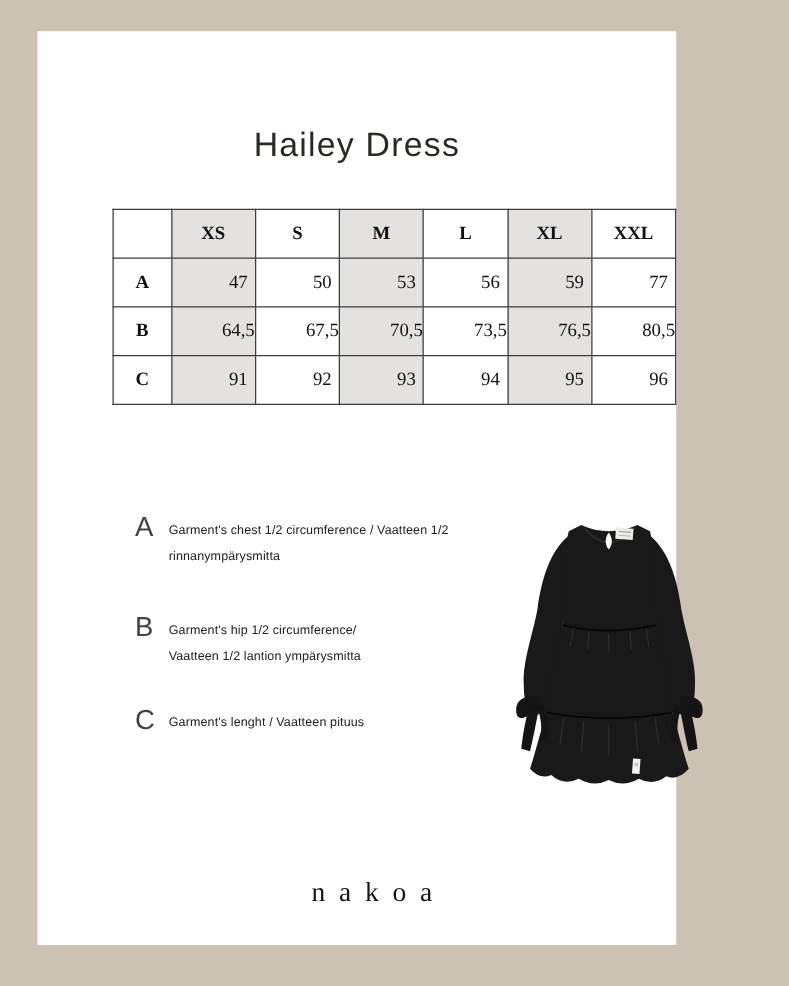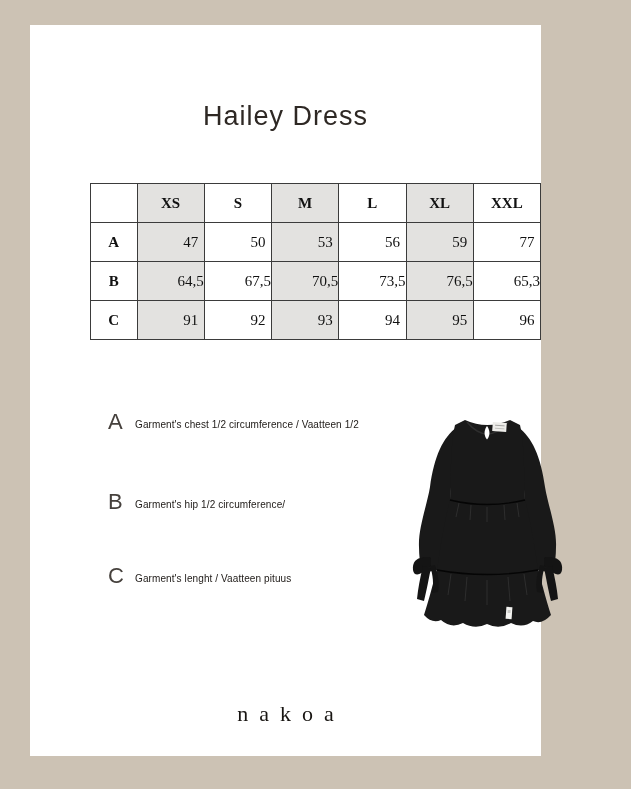--- a/index.html
+++ b/index.html
@@ -34,21 +34,21 @@
     font-family: "Liberation Sans", sans-serif;
     font-weight: 400;
     font-size: 27px;
     letter-spacing: 1px;
     color: #2e2824;
   }
   
   table.size-table {
     position: absolute;
     left: 60px;
-    top: 158px;
+    top: 142px;
     border-collapse: collapse;
     table-layout: fixed;
   }
   .size-table th, .size-table td {
     border: 1.5px solid #3b3b3b;
     height: 38px;
     padding: 0;
     text-align: center;
     vertical-align: middle;
     font-family: "Liberation Serif", serif;
@@ -93,21 +93,21 @@
   
   .dress-svg {
     position: absolute;
     left: 375px;
     top: 378px;
   }
   
   .brand {
     position: absolute;
     top: 676px;
-    left: 0;
+    left: 12px;
     width: 100%;
     text-align: center;
     font-family: "Liberation Serif", serif;
     font-size: 22px;
     letter-spacing: 11px;
     padding-left: 11px; 
     box-sizing: border-box;
     color: #181512;
   }
 </style>
@@ -150,45 +150,47 @@
           <td class="shade">59</td>
           <td>77</td>
         </tr>
         <tr>
           <th>B</th>
           <td class="shade">64,5</td>
           <td>67,5</td>
           <td class="shade">70,5</td>
           <td>73,5</td>
           <td class="shade">76,5</td>
-          <td>65,3</td>
+          <td>80,5</td>
         </tr>
         <tr>
           <th>C</th>
           <td class="shade">91</td>
           <td>92</td>
           <td class="shade">93</td>
           <td>94</td>
           <td class="shade">95</td>
           <td>96</td>
         </tr>
       </tbody>
     </table>
 
     <div class="legend-item legend-a">
       <span class="legend-key">A</span>
       <p class="legend-text">
         <span>Garment's chest 1/2 circumference / Vaatteen 1/2</span>
+        <span>rinnanympärysmitta</span>
       </p>
     </div>
 
     <div class="legend-item legend-b">
       <span class="legend-key">B</span>
       <p class="legend-text">
         <span>Garment's hip 1/2 circumference/</span>
+        <span>Vaatteen 1/2 lantion ympärysmitta</span>
       </p>
     </div>
 
     <div class="legend-item legend-c">
       <span class="legend-key">C</span>
       <p class="legend-text">
         <span>Garment's lenght / Vaatteen pituus</span>
         <span></span>
       </p>
     </div>

